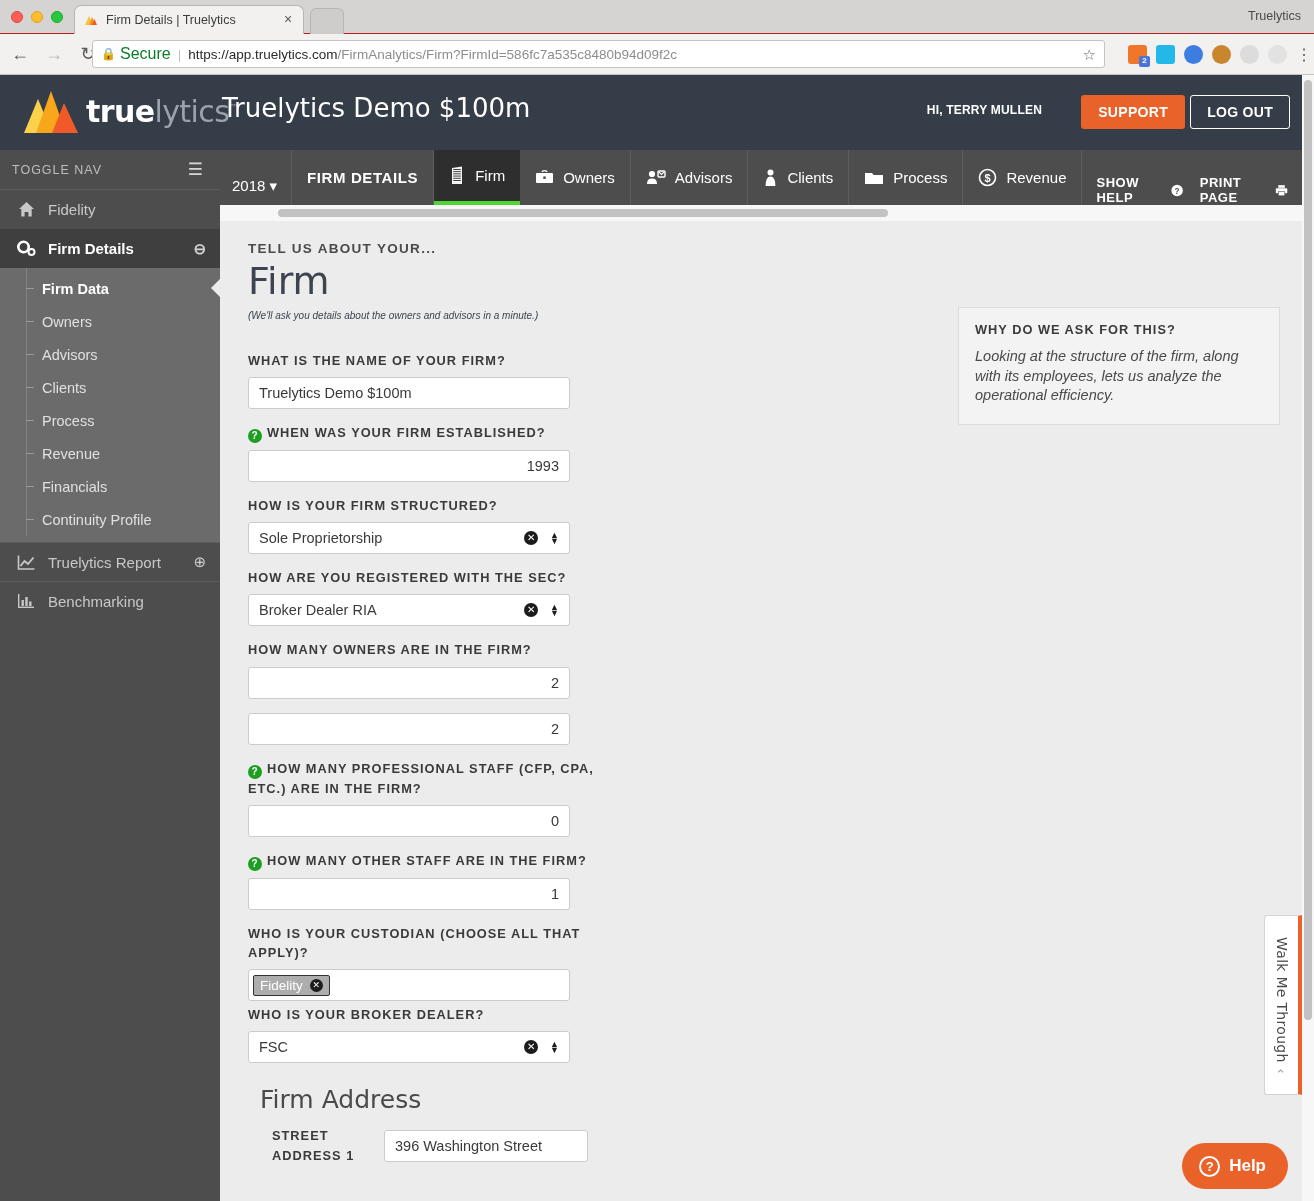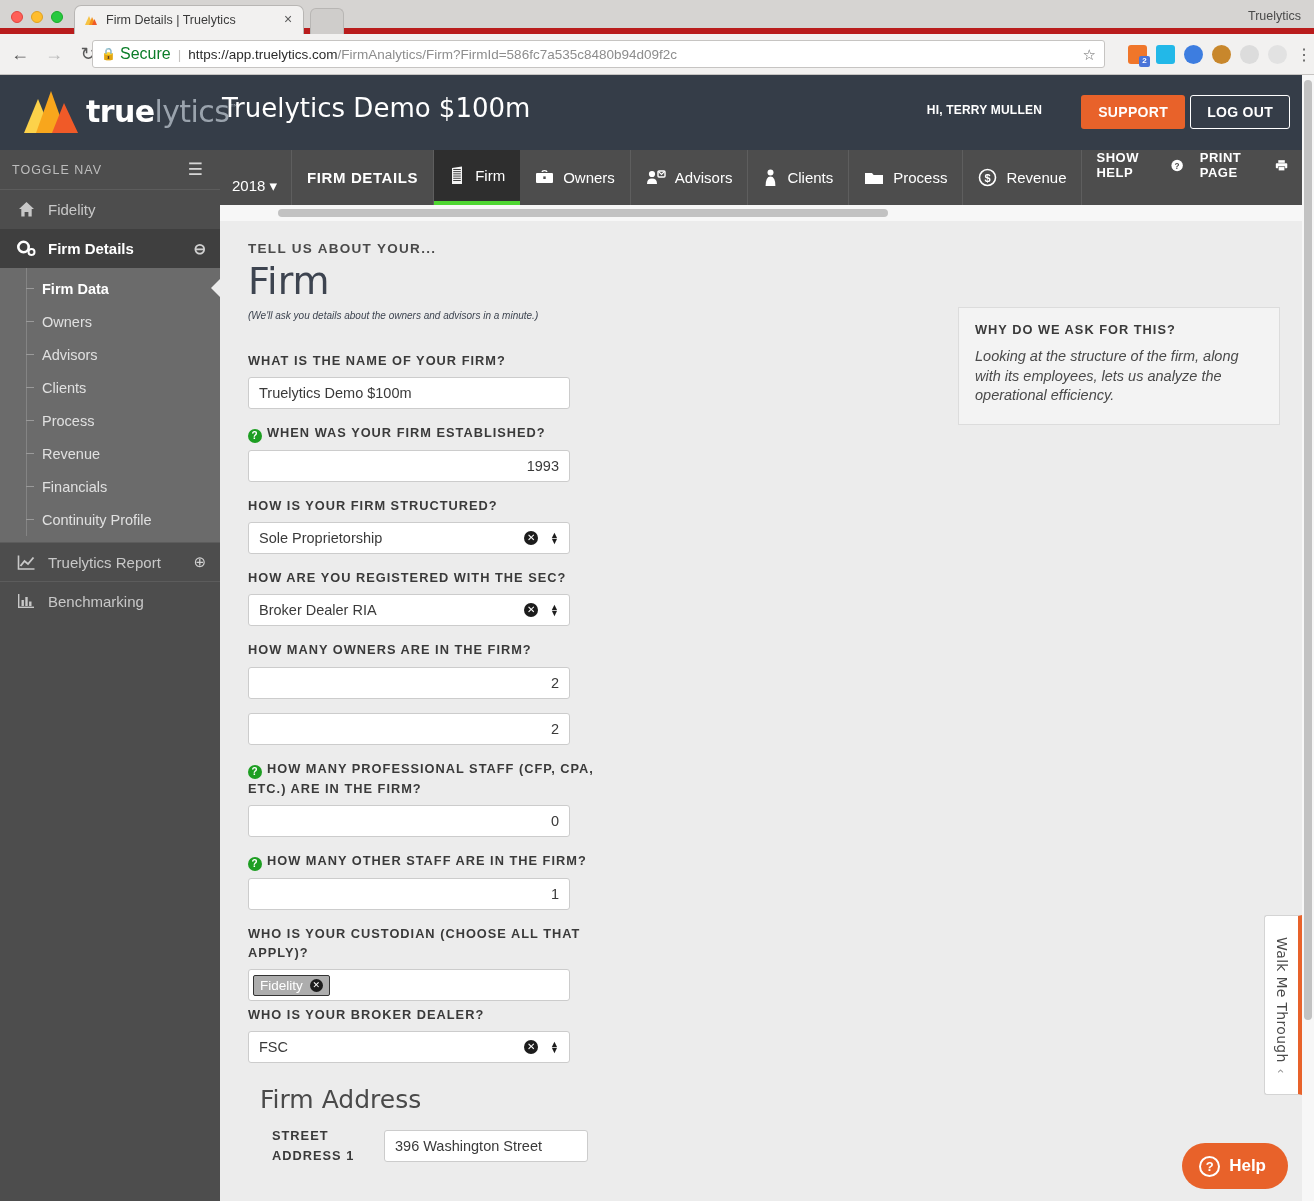--- a/index.html
+++ b/index.html
@@ -8,21 +8,21 @@
     width: 1314px; height: 1201px;
     overflow: hidden;
     font-family: "Liberation Sans", sans-serif;
     background: #ffffff;
   }
 
   
   .browser-tabbar {
     position: absolute; top: 0; left: 0; width: 1314px; height: 34px;
     background: #d6d4d2;
-    border-bottom: 6px solid #b91c1c;
+    border-bottom: 1px solid #b91c1c;
   }
   .traffic-lights {
     position: absolute; left: 11px; top: 11px;
     display: flex; gap: 8px;
   }
   .tl { width: 12px; height: 12px; border-radius: 50%; }
   .tl-red { background: #ff5f57; border: 1px solid #e0443e; }
   .tl-yellow { background: #ffbd2e; border: 1px solid #dea123; }
   .tl-green { background: #28c940; border: 1px solid #1aab29; }
 
@@ -192,21 +192,21 @@
   .tabnav-item .tn-icon { margin-right: 9px; display: flex; align-items: center; }
   .tabnav-item.year { font-size: 15px; padding: 16px 14px 0 12px; }
   .tabnav-item.section {
     font-weight: bold; font-size: 15px; letter-spacing: 0.6px;
   }
   .tabnav-item.current {
     background: #2e2e2e; border-bottom: 4px solid #4ed631; border-right: none;
   }
   .tabnav-spacer { flex: 1; border-bottom: 4px solid #4ed631; }
   .tabnav-right {
-    display: flex; align-items: flex-start; padding: 0 14px; gap: 16px;
+    display: flex; align-items: flex-end; padding: 0 14px; gap: 16px;
     color: #ffffff; font-size: 13px; font-weight: bold; letter-spacing: 0.5px;
   }
   .tnr-item { display: flex; align-items: center; gap: 7px; cursor: pointer; }
 
   
   .hscroll-track {
     position: absolute; top: 130px; left: 220px; right: 12px; height: 16px;
     background: #f7f7f7;
   }
   .hscroll-thumb {

